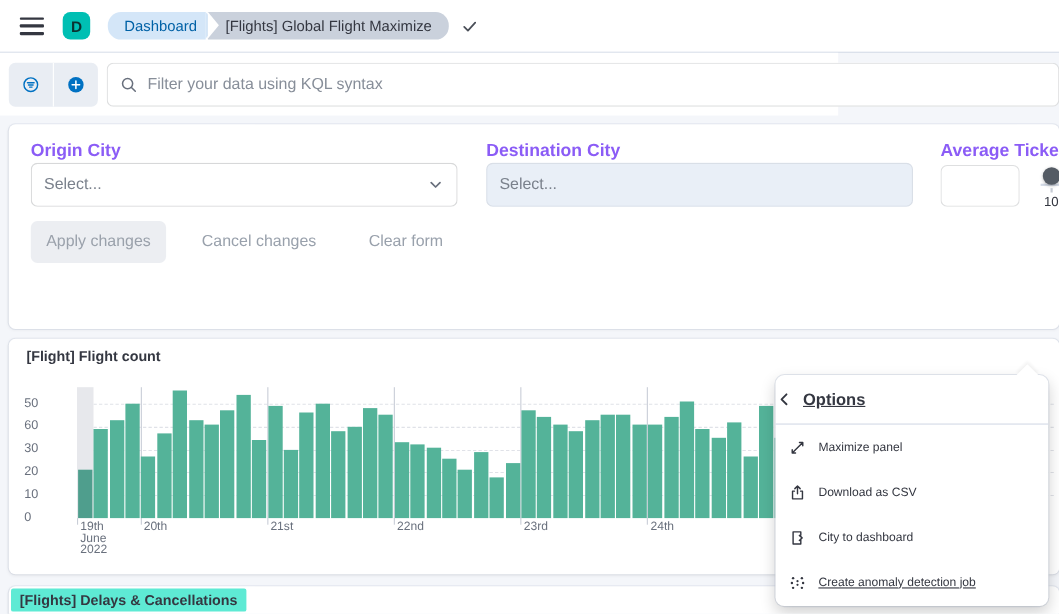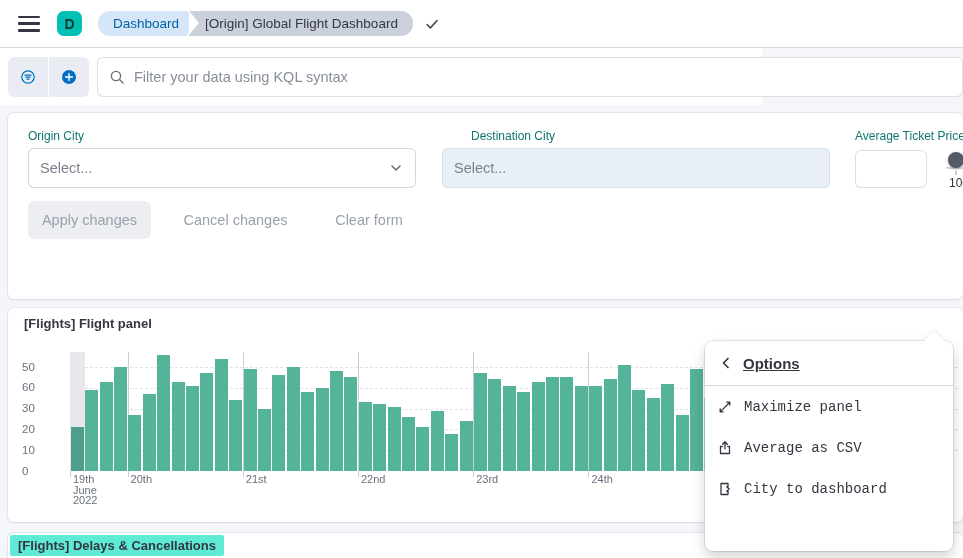--- a/index.html
+++ b/index.html
@@ -64,21 +64,21 @@
 
   
   .panel {
     position:absolute; left:8px; width:955px; background:#fff;
     border-radius:6px; box-shadow:0 1px 3px rgba(0,0,0,.06), 0 0 0 1px rgba(211,218,230,.45);
   }
   .controls-panel { top:113px; height:186px; }
   .chart-panel { top:308px; height:214px; }
   .delays-panel { top:533px; height:60px; }
 
-  .ctl-label { position:absolute; font-size:12px; font-weight:normal; color:#0f766e; top:16px; }
+  .ctl-label { position:absolute; font-size:16px; font-weight:bold; color:#8b5cf6; top:16px; }
   .select-box {
     position:absolute; top:35px; width:388px; height:40px;
     border-radius:6px; display:flex; align-items:center; padding:0 12px;
     font-size:14.5px; color:#7a818c; cursor:pointer;
   }
   .select-origin { left:20px; background:#fff; box-shadow:inset 0 0 0 1px rgba(32,38,47,.18); justify-content:space-between; }
   .select-dest { left:434px; background:#e9eff7; box-shadow:inset 0 0 0 1px rgba(32,38,47,.08); }
   .price-input {
     position:absolute; left:847px; top:37px; width:72px; height:38px;
     background:#fff; border-radius:6px; box-shadow:inset 0 0 0 1px rgba(32,38,47,.15);
@@ -123,25 +123,25 @@
     position:absolute; left:705px; top:341px; width:248px; height:210px;
     background:#fff; border-radius:8px;
     box-shadow:0 6px 14px rgba(0,0,0,.18), 0 0 0 1px rgba(211,218,230,.6);
   }
   .ctx-notch {
     position:absolute; left:222px; top:-7px; width:14px; height:14px;
     background:#fff; transform:rotate(45deg);
     box-shadow:-2px -2px 3px rgba(0,0,0,.05);
   }
   .ctx-header {
-    height:45px; display:flex; align-items:center; padding-left:13px;
+    height:45px; display:flex; align-items:center; 
     border-bottom:1px solid #d3dae6; cursor:pointer;
   }
   .ctx-header .hdr-label { font-size:15px; font-weight:bold; text-decoration:underline; margin-left:9px; color:#343741; }
-  .ctx-item { height:41px; display:flex; align-items:center; padding-left:12px; font-size:14px; color:#343741; cursor:pointer;font-family:Liberation Mono, monospace; }
+  .ctx-item { height:41px; display:flex; align-items:center; padding-left:12px; font-size:11px; color:#343741; cursor:pointer; }
   .ctx-item .lbl { margin-left:11px; }
   .ctx-item .lbl.underl { text-decoration:underline; }
   .icon16 { width:16px; height:16px; flex:0 0 16px; }
 </style>
 </head>
 <body>
 
 <div class="topnav">
   <div class="hamburger">
     <span></span>
@@ -149,21 +149,21 @@
       <span></span>
   </div>
   <div class="space-avatar">D</div>
   <div class="crumbs">
     <div class="crumb1">
       <span>Dashboard</span>
       <span class="arrow"></span>
     </div>
     <div class="crumb2">
       <span class="notch"></span>
-      <span>[Origin] Global Flight Dashboard</span>
+      <span>[Flights] Global Flight Maximize</span>
     </div>
   </div>
   <div class="nav-check">
     <svg class="icon16" width="18" height="18" viewBox="0 0 16 16" fill="none" stroke="#4a4f58" stroke-width="1.6" stroke-linecap="round" stroke-linejoin="round">
         <path d="M3 8.5l3.4 3.4L13 4.6"></path>
       </svg>
   </div>
 </div>
 
 <div class="query-strip">
@@ -193,39 +193,39 @@
 
 <div class="panel controls-panel">
   <div class="ctl-label" style="left:20px;">Origin City</div>
   <div class="select-box select-origin">
     <span>Select...</span>
     <svg class="icon16" width="16" height="16" viewBox="0 0 16 16" fill="none" stroke="#69707d" stroke-width="1.6" stroke-linecap="round" stroke-linejoin="round">
         <path d="M4 6l4 4 4-4"></path>
       </svg>
   </div>
 
-  <div class="ctl-label" style="left:434px;margin-left:29px;">Destination City</div>
+  <div class="ctl-label" style="left:434px;">Destination City</div>
   <div class="select-box select-dest">
     <span>Select...</span>
   </div>
 
   <div class="ctl-label" style="left:847px; white-space:nowrap;">Average Ticket Price</div>
   <div class="price-input"></div>
   <div class="slider-track"></div>
   <div class="slider-thumb"></div>
   <div class="slider-tick"></div>
   <div class="slider-min">100</div>
 
   <button class="apply-btn">Apply changes</button>
   <button class="text-btn clear-btn">Clear form</button>
   <button class="text-btn cancel-btn">Cancel changes</button>
 </div>
 
 <div class="panel chart-panel">
-  <div class="panel-title">[Flights] Flight panel</div>
+  <div class="panel-title">[Flight] Flight count</div>
   <div class="plot">
       <div class="grid-h" style="top: 142.2px;"></div>
       <div class="grid-h" style="top: 121.4px;"></div>
       <div class="grid-h" style="top: 100.6px;"></div>
       <div class="grid-h" style="top: 79.8px;"></div>
       <div class="grid-h" style="top: 59px;"></div>
       <div class="band" style="left: 62px; background: rgb(231, 232, 236);"></div>
       <div class="grid-v" style="left: 119.6px;"></div>
       <div class="grid-v" style="left: 234.8px;"></div>
       <div class="grid-v" style="left: 350px;"></div>
@@ -309,21 +309,34 @@
   <div class="ctx-item">
     <svg class="icon16" viewBox="0 0 16 16" fill="none" stroke="#343741" stroke-width="1.3" stroke-linecap="round" stroke-linejoin="round">
       <path d="M9.8 3.2h3v3M12.8 3.2L3.4 12.6M3.2 9.8v3h3"></path>
     </svg>
     <span class="lbl">Maximize panel</span>
   </div>
   <div class="ctx-item">
     <svg class="icon16" viewBox="0 0 16 16" fill="none" stroke="#343741" stroke-width="1.3" stroke-linecap="round" stroke-linejoin="round">
       <path d="M5.2 6.5H3.5v7h9v-7h-1.7M8 1.8v7M8 1.8L5.6 4.2M8 1.8l2.4 2.4"></path>
     </svg>
-    <span class="lbl">Average as CSV</span>
+    <span class="lbl">Download as CSV</span>
   </div>
   <div class="ctx-item">
     <svg class="icon16" viewBox="0 0 16 16" fill="none" stroke="#343741" stroke-width="1.3" stroke-linecap="round" stroke-linejoin="round">
       <path d="M11 9.7v3.8H4V2.5h7v3.2M9.7 5.7L12.2 8l-2.5 2.3"></path>
     </svg>
     <span class="lbl">City to dashboard</span>
   </div>
+  <div class="ctx-item">
+    <svg class="icon16" viewBox="0 0 16 16" fill="#343741">
+      <circle cx="4" cy="3.6" r="1.1"></circle>
+        <circle cx="12" cy="3.6" r="1.1"></circle>
+      <circle cx="2.9" cy="8" r="1.1"></circle>
+        <circle cx="13.1" cy="8" r="1.1"></circle>
+      <circle cx="4" cy="12.4" r="1.1"></circle>
+        <circle cx="12" cy="12.4" r="1.1"></circle>
+      <circle cx="8" cy="6.3" r="1.0"></circle>
+        <circle cx="8" cy="9.7" r="1.0"></circle>
+    </svg>
+    <span class="lbl underl">Create anomaly detection job</span>
+  </div>
 </div>
 
 </body></html>

